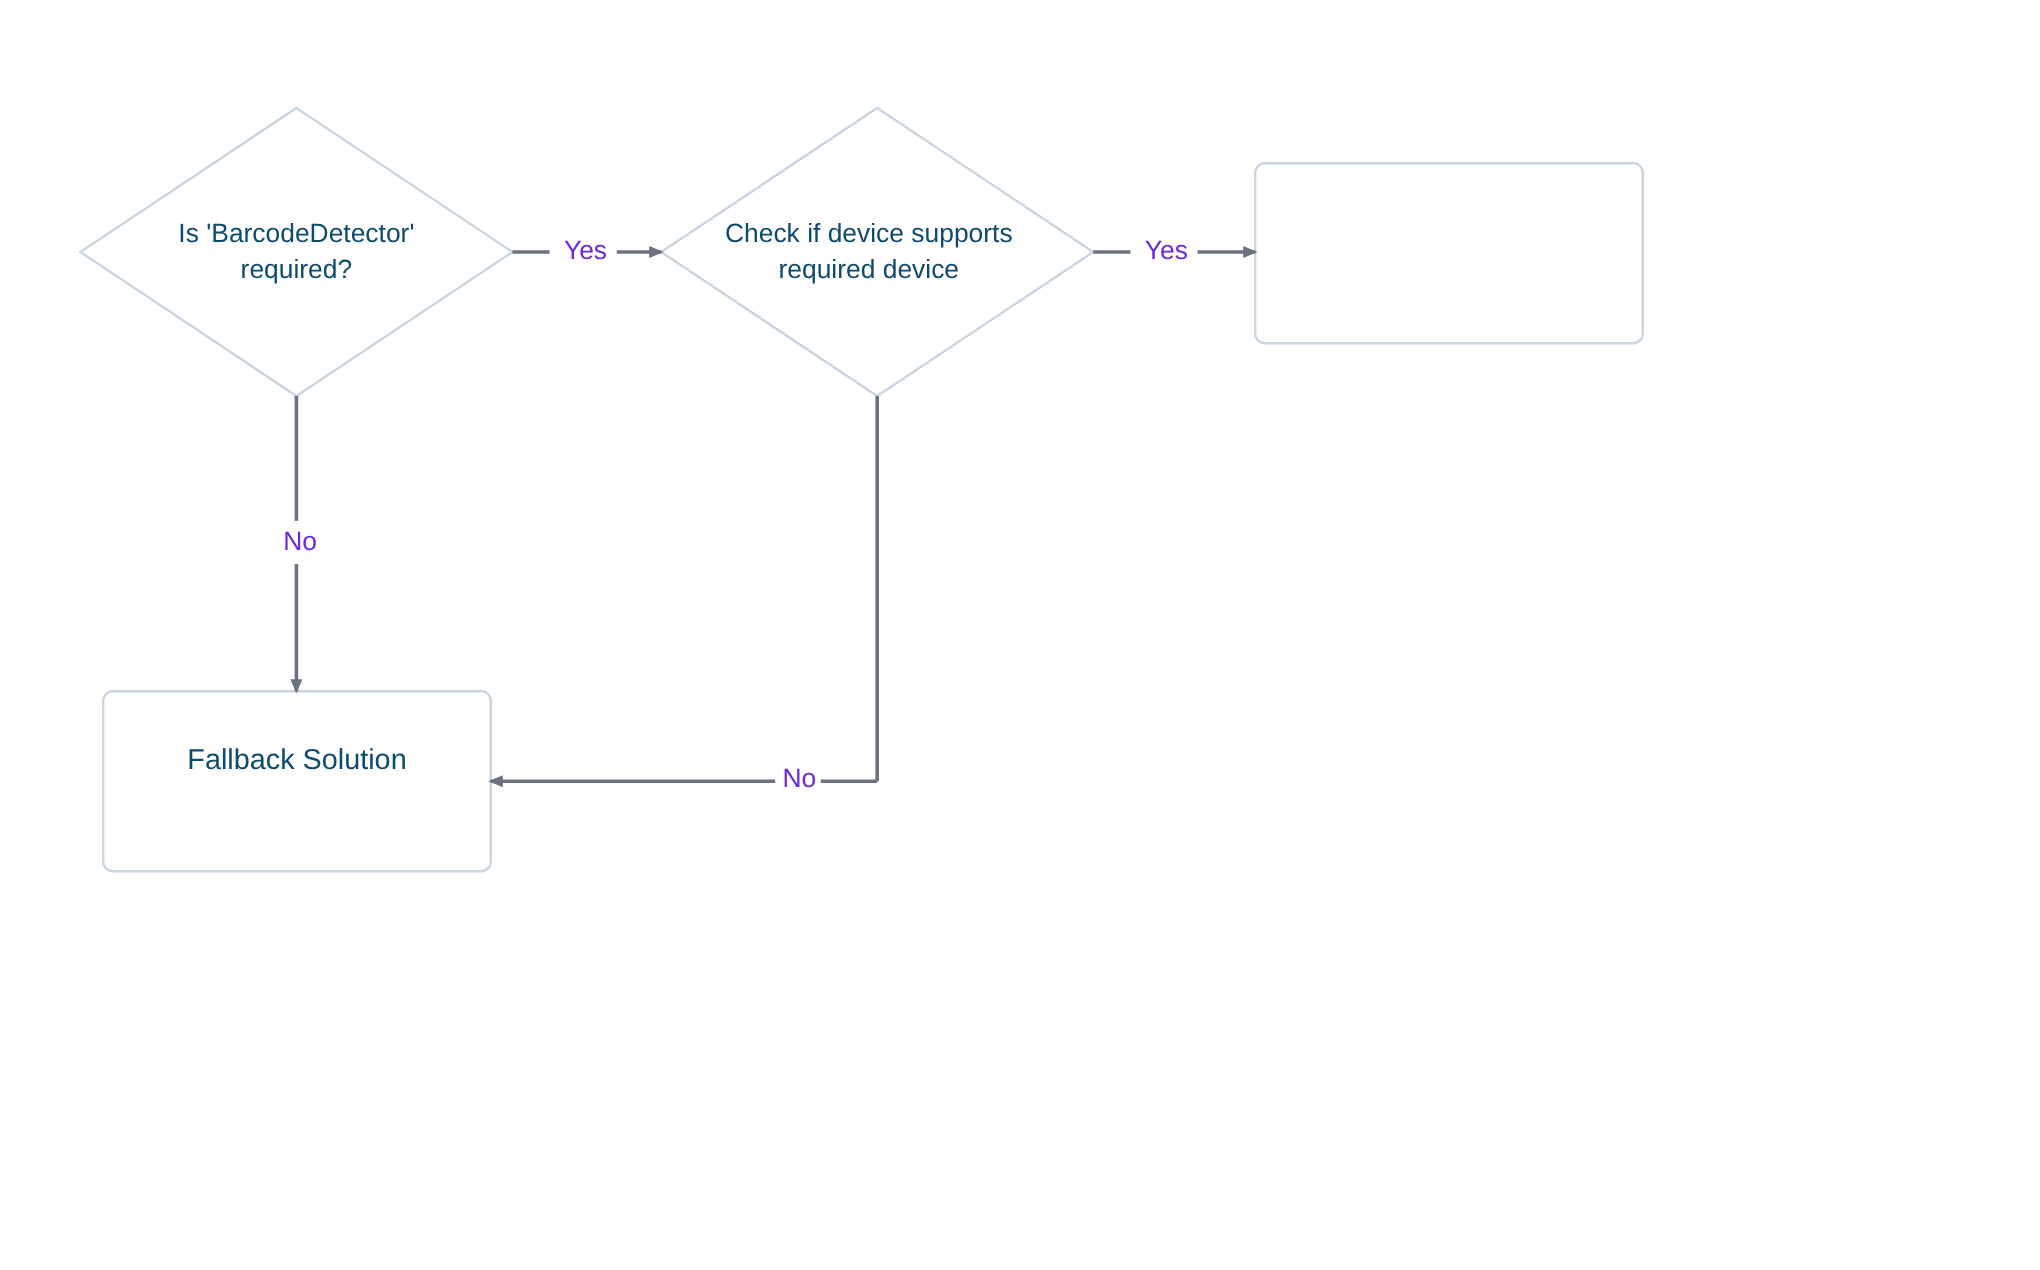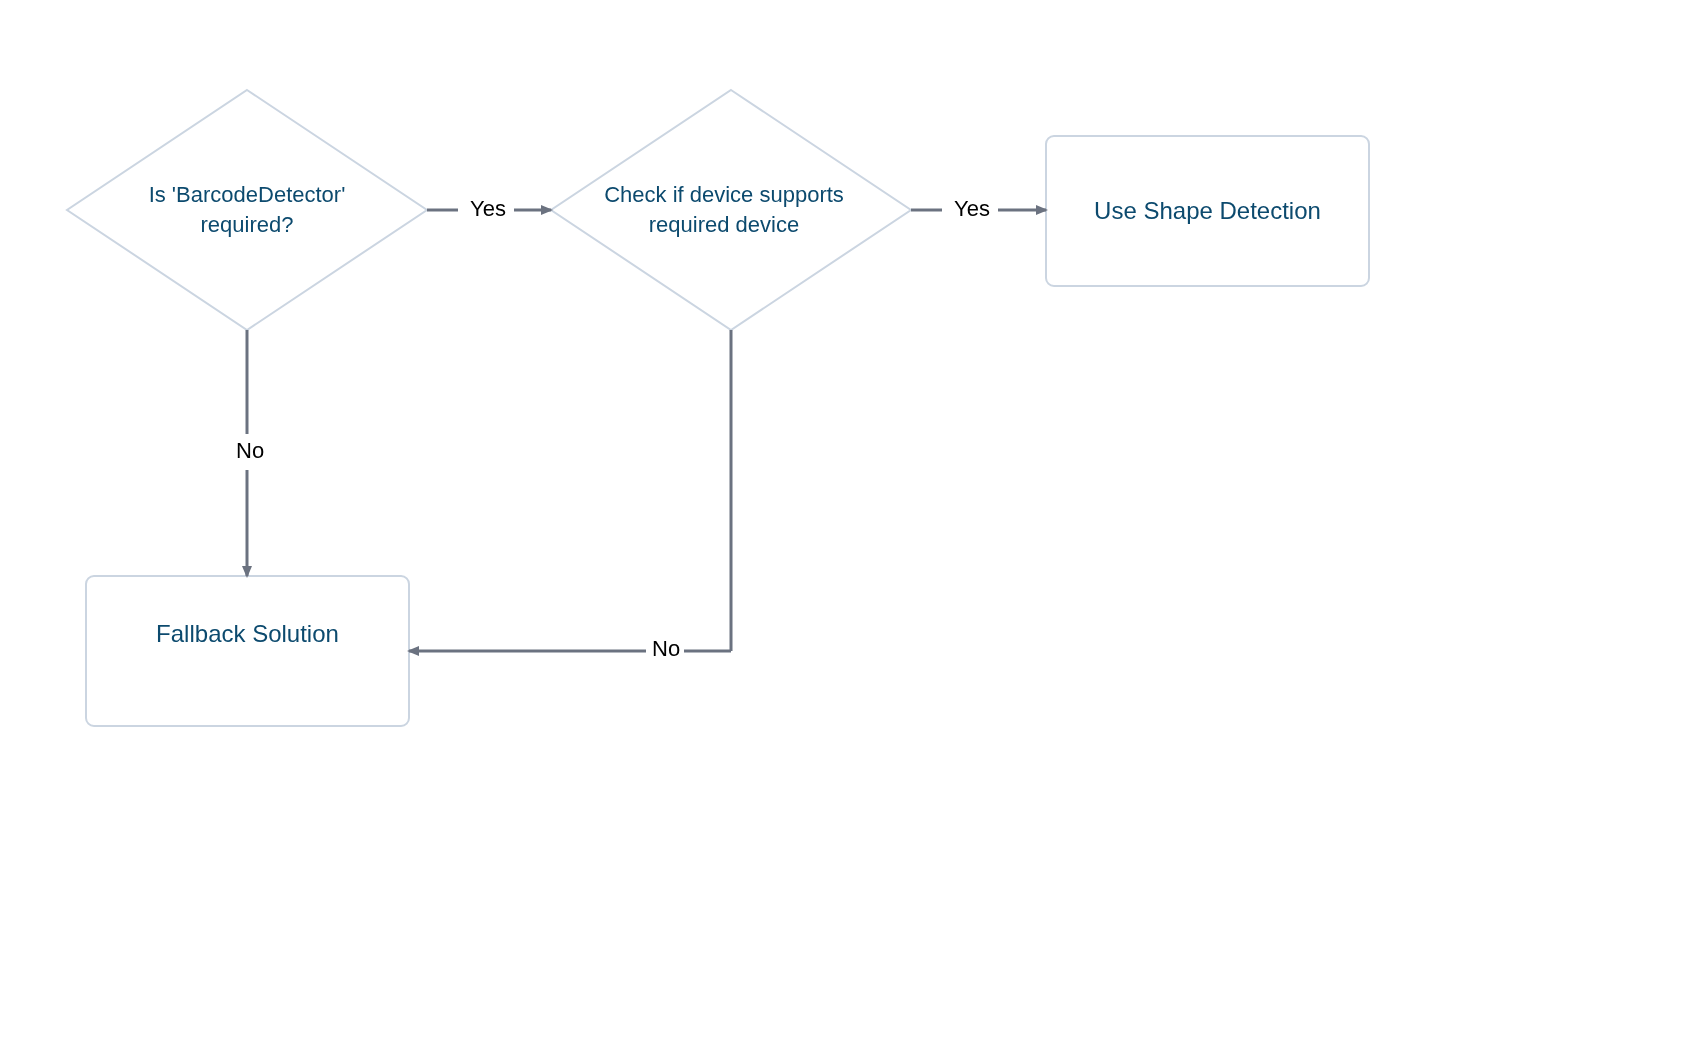--- a/index.html
+++ b/index.html
@@ -23,21 +23,21 @@
       align-items: center;
       justify-content: center;
       text-align: center;
       color: #0c4a6e;
       font-size: 22px;
       line-height: 1.35;
       pointer-events: none;
     }
     .edge-label {
       position: absolute;
-      color: #000000;
+      color: #6d28d9;
       font-size: 22px;
       background: #ffffff;
       padding: 0 4px;
       pointer-events: none;
     }
     .process-text {
       font-size: 24px;
       font-weight: 500;
     }
   </style>
@@ -98,21 +98,20 @@
 
 <div class="node-text" style="left:574px; top:170px; width:300px; height:80px;">
   <div>
     <div>Check if device supports</div>
     <div>required device</div>
   </div>
 </div>
 
 <div class="node-text process-text" style="left:1046px; top:136px; width:323px; height:150px;">
   <div>
-    <div>Use Shape Detection</div>
   </div>
 </div>
 
 <div class="node-text process-text" style="left:86px; top:576px; width:323px; height:117px;">
   <div>Fallback Solution</div>
 </div>
 
 <div class="edge-label" style="left:466px; top:196px;">Yes</div>
 <div class="edge-label" style="left:950px; top:196px;">Yes</div>
 <div class="edge-label" style="left:232px; top:438px;">No</div>

